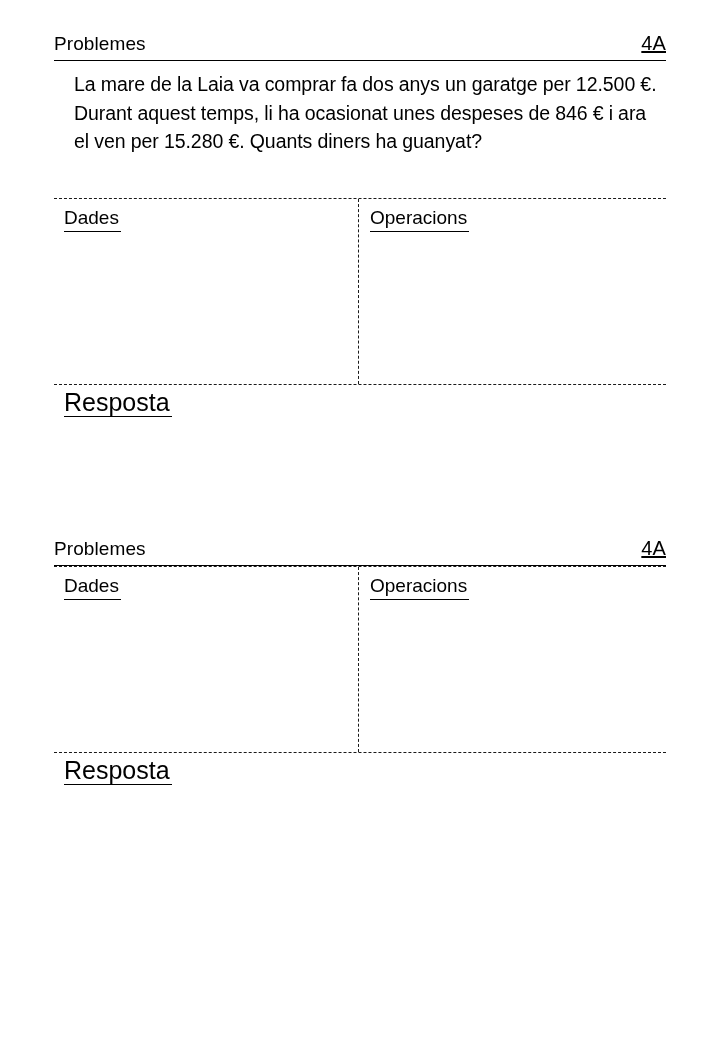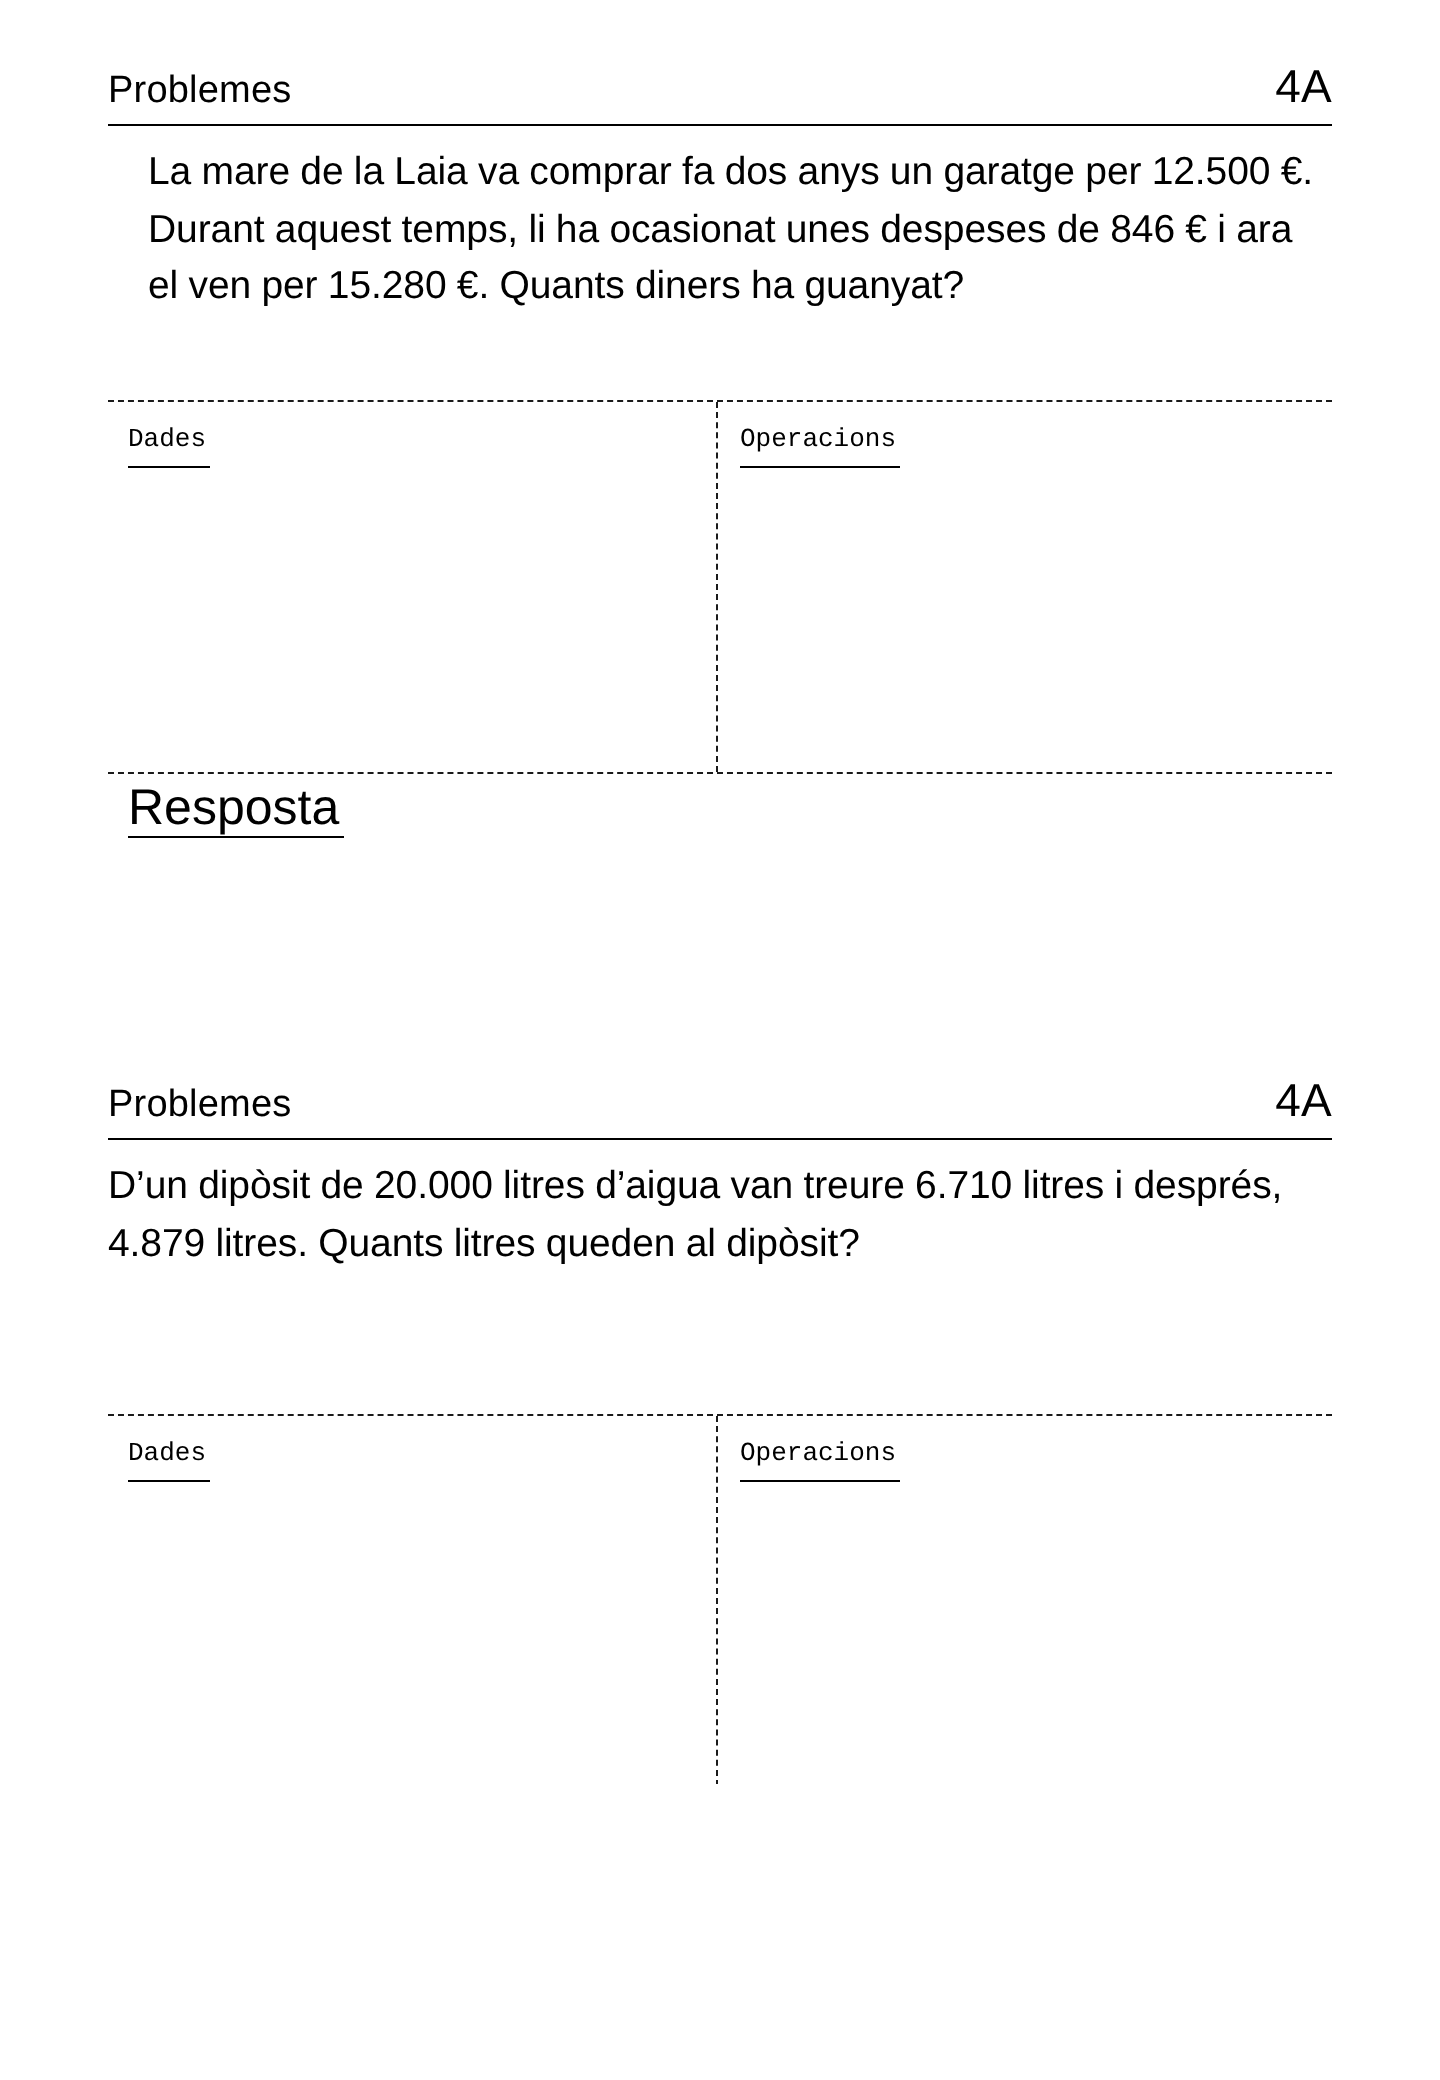--- a/index.html
+++ b/index.html
@@ -44,23 +44,24 @@
     border-bottom: 1.6px solid #000000;
     padding-bottom: 3px;
     margin-bottom: 0;
   }
   .problem-header-title {
     font-size: 19px;
     line-height: 26px;
     letter-spacing: 0.1px;
   }
   .problem-header-code {
-    font-size: 23px;
+    font-size: 20px;
     line-height: 26px;
     letter-spacing: 0.1px;
+    text-decoration: underline;
   }
 
   
   .problem-statement {
     font-size: 19.5px;
     line-height: 28.5px;
     padding-top: 9px;
     letter-spacing: -0.05px;
     word-spacing: -0.2px;
   }
@@ -86,27 +87,26 @@
   .work-divider {
     position: absolute;
     left: 304px;
     top: 0;
     bottom: 0;
     width: 0;
     border-left: 1.4px dashed #1a1a1a;
   }
   .work-label {
     display: inline-block;
-    font-size: 13px;
+    font-size: 19px;
     line-height: 27px;
     padding-top: 5px;
     border-bottom: 1.5px solid #000000;
     padding-bottom: 0px;
     padding-right: 2px;
-    font-family: Liberation Mono, monospace;
   }
 
   
   .answer-area {
     border-top: 1.4px dashed #1a1a1a;
     padding-left: 10px;
   }
   .answer-label {
     display: inline-block;
     font-size: 25px;
@@ -151,21 +151,20 @@
 
   </div>
 
   <div class="problem-block">
 
     <div class="problem-header">
       <span class="problem-header-title">Problemes</span>
       <span class="problem-header-code">4A</span>
     </div>
 
-    <div class="problem-statement" style="min-height: 128px;">D’un dipòsit de 20.000 litres d’aigua van treure 6.710 litres i després, 4.879 litres. Quants litres queden al dipòsit?</div>
 
     <div class="work-area" style="height: 185px;">
       <div class="work-divider"></div>
 
       <div class="work-col work-col-dades">
         <span class="work-label">Dades</span>
         <div class="work-field"></div>
       </div>
 
       <div class="work-col work-col-operacions">

